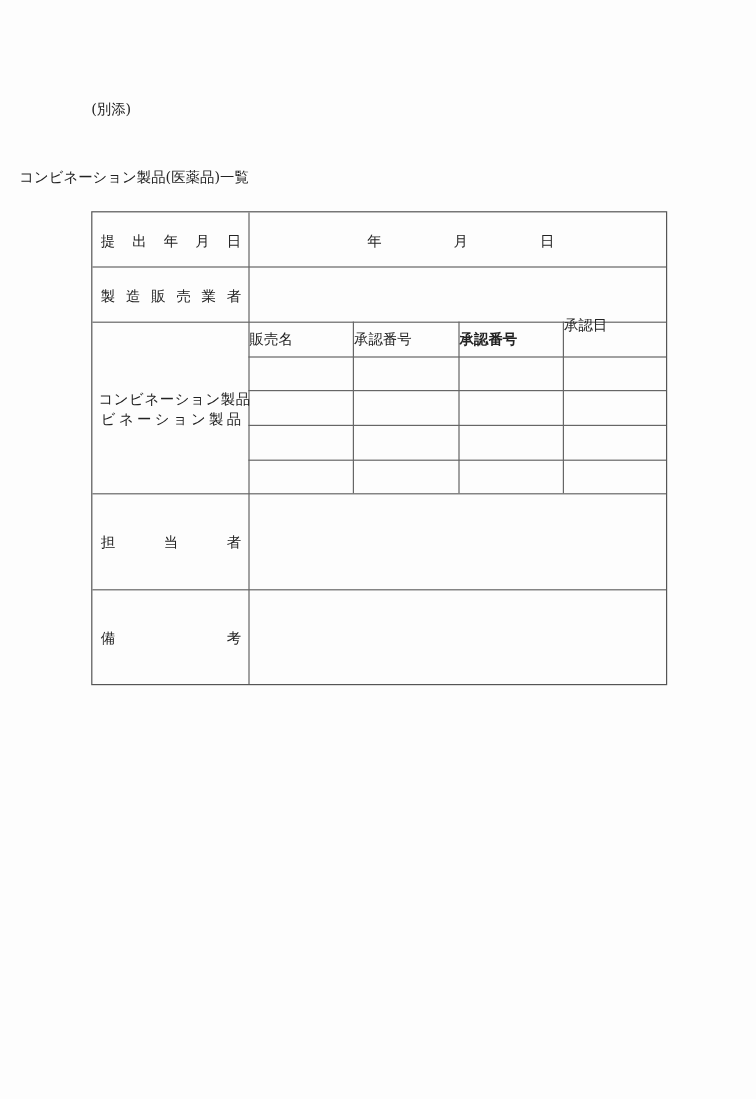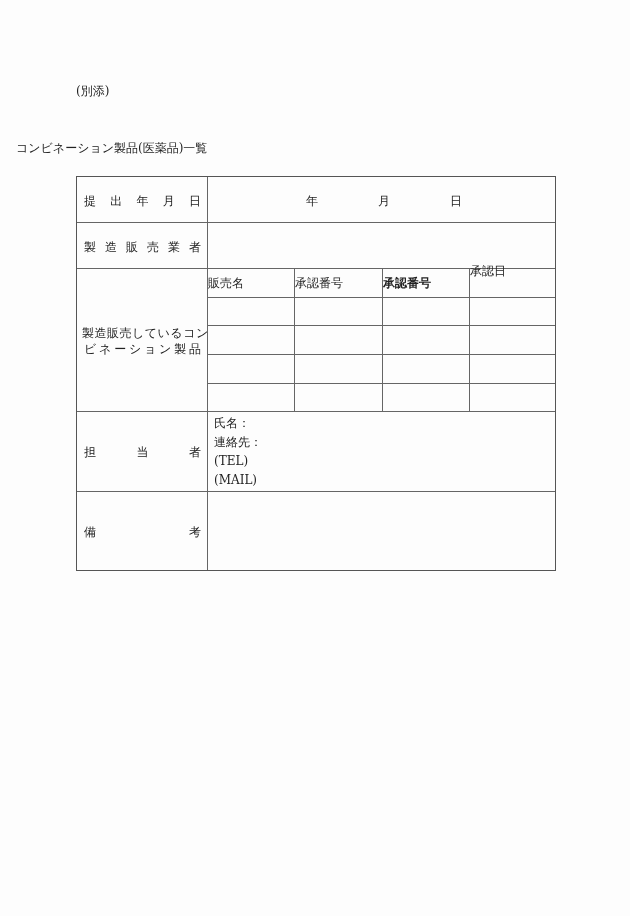--- a/index.html
+++ b/index.html
@@ -79,21 +79,21 @@
   <div class="spread" style="left:7px; width:117px; top:62px;">
     <span>製</span>
     <span>造</span>
     <span>販</span>
     <span>売</span>
     <span>業</span>
     <span>者</span>
   </div>
   <div style="position:absolute; left:131px; top:46px; width:347px; height:45px;"></div>
 
-  <div class="cell-text" style="left:5px; top:148px; letter-spacing:0.5px;">製造販売しているコン</div>
+  <div class="cell-text" style="left:5px; top:148px; letter-spacing:0.5px;">コンビネーション製品</div>
   <div class="spread" style="left:7px; width:117px; top:164px;">
     <span>ビ</span>
     <span>ネ</span>
     <span>ー</span>
     <span>シ</span>
     <span>ョ</span>
     <span>ン</span>
     <span>製</span>
     <span>品</span>
   </div>
@@ -126,25 +126,19 @@
     <div style="position:absolute; left:87px; width:87px; height:27px;"></div>
     <div style="position:absolute; left:175px; width:86px; height:27px;"></div>
     <div style="position:absolute; left:262px; width:85px; height:27px;"></div>
   </div>
 
   <div class="spread" style="left:7px; width:117px; top:267px;">
     <span>担</span>
     <span>当</span>
     <span>者</span>
   </div>
-  <div class="contact-lines">
-    <div>氏名：</div>
-    <div>連絡先：</div>
-    <div>(TEL)</div>
-    <div>(MAIL)</div>
-  </div>
 
   <div class="spread" style="left:7px; width:117px; top:347px;">
     <span>備</span>
     <span>考</span>
   </div>
   <div style="position:absolute; left:131px; top:315px; width:347px; height:78px;"></div>
 </div>
 
 </body></html>

